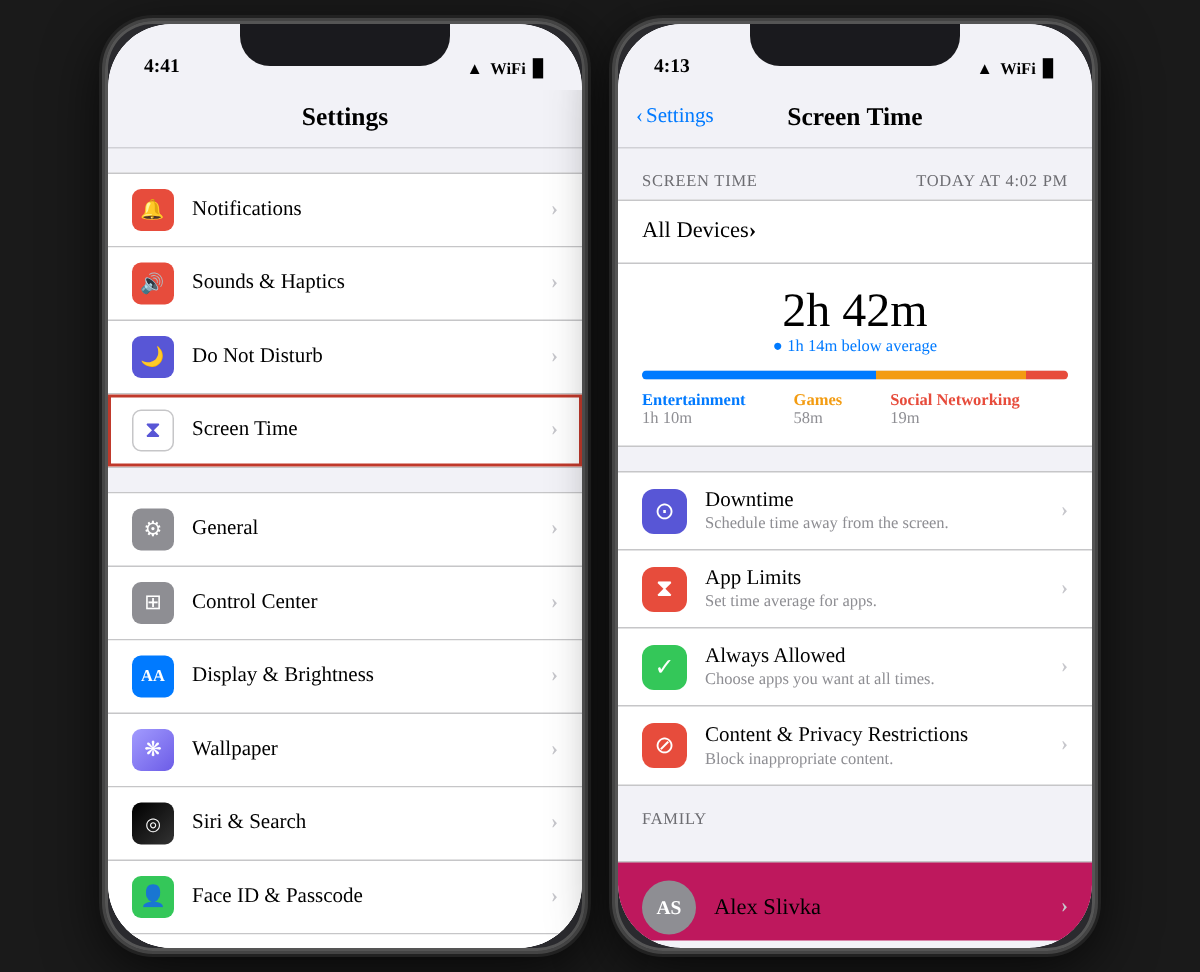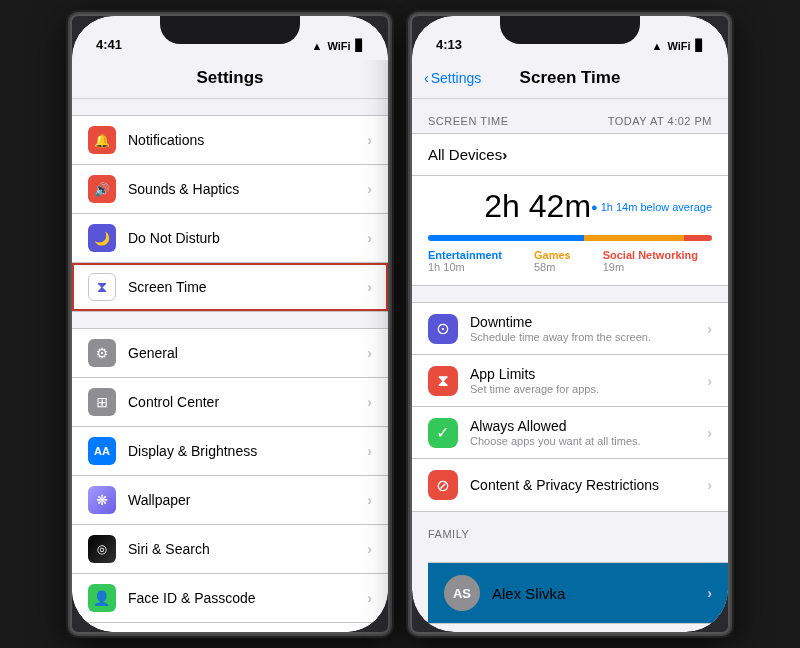--- a/index.html
+++ b/index.html
@@ -20,25 +20,26 @@
       align-items: center;
       justify-content: center;
       padding: 10px;
     }
 
     
     .phone {
       width: 320px;
       height: 620px;
       background: #2a2a2e;
-      border-radius: 8px;
+      border-radius: 32px;
       position: relative;
       box-shadow: 0 0 0 2px #444, 0 0 0 4px #222, inset 0 0 0 2px #555, 0 10px 40px rgba(0,0,0,0.8);
       overflow: hidden;
       flex-shrink: 0;
+      font-family: Liberation Serif, serif;
     }
 
     .phone-inner {
       position: absolute;
       top: 2px; left: 2px; right: 2px; bottom: 2px;
       background: #1a1a1e;
       border-radius: 42px;
       overflow: hidden;
     }
 
@@ -192,21 +193,22 @@
       background: #fff;
       border-top: 0.5px solid #c6c6c8;
       border-bottom: 0.5px solid #c6c6c8;
       padding: 12px 16px;
       margin-top: 0;
     }
 
     .st-time-row {
       display: flex;
       align-items: center;
-      justify-content: flex-end;
+      justify-content: flex-start;
+      flex-direction: column;
     }
 
     .st-big-time {
       font-size: 32px;
       font-weight: 300;
       color: #000;
     }
 
     .st-average {
       font-size: 11px;
@@ -263,25 +265,24 @@
       margin-right: 12px;
       font-size: 16px;
       flex-shrink: 0;
     }
 
     .st-option-text { flex: 1; }
     .st-option-title { font-size: 14px; color: #000; font-weight: 500; }
     .st-option-sub { font-size: 11px; color: #8e8e93; margin-top: 1px; }
 
     .family-section {
-      background: #0369a1;
+      background: #be185d;
       border-top: 0.5px solid #c6c6c8;
       border-bottom: 0.5px solid #c6c6c8;
       margin-top: 16px;
-      margin-left: 16px;
     }
 
     .family-member {
       display: flex;
       align-items: center;
       padding: 12px 16px;
     }
 
     .avatar {
       width: 36px;
@@ -507,20 +508,21 @@
                 <div class="st-option-sub">Choose apps you want at all times.</div>
               </div>
               <span class="chevron">›</span>
             </div>
             <div class="st-option">
               <div class="st-option-icon" style="background:#e74c3c;">
                 <span style="color:#fff;">⊘</span>
               </div>
               <div class="st-option-text">
                 <div class="st-option-title">Content &amp; Privacy Restrictions</div>
+                <div class="st-option-sub">Block inappropriate content.</div>
               </div>
               <span class="chevron">›</span>
             </div>
           </div>
 
           <div class="st-section-header">
             <span>FAMILY</span>
           </div>
 
           <div class="family-section">

